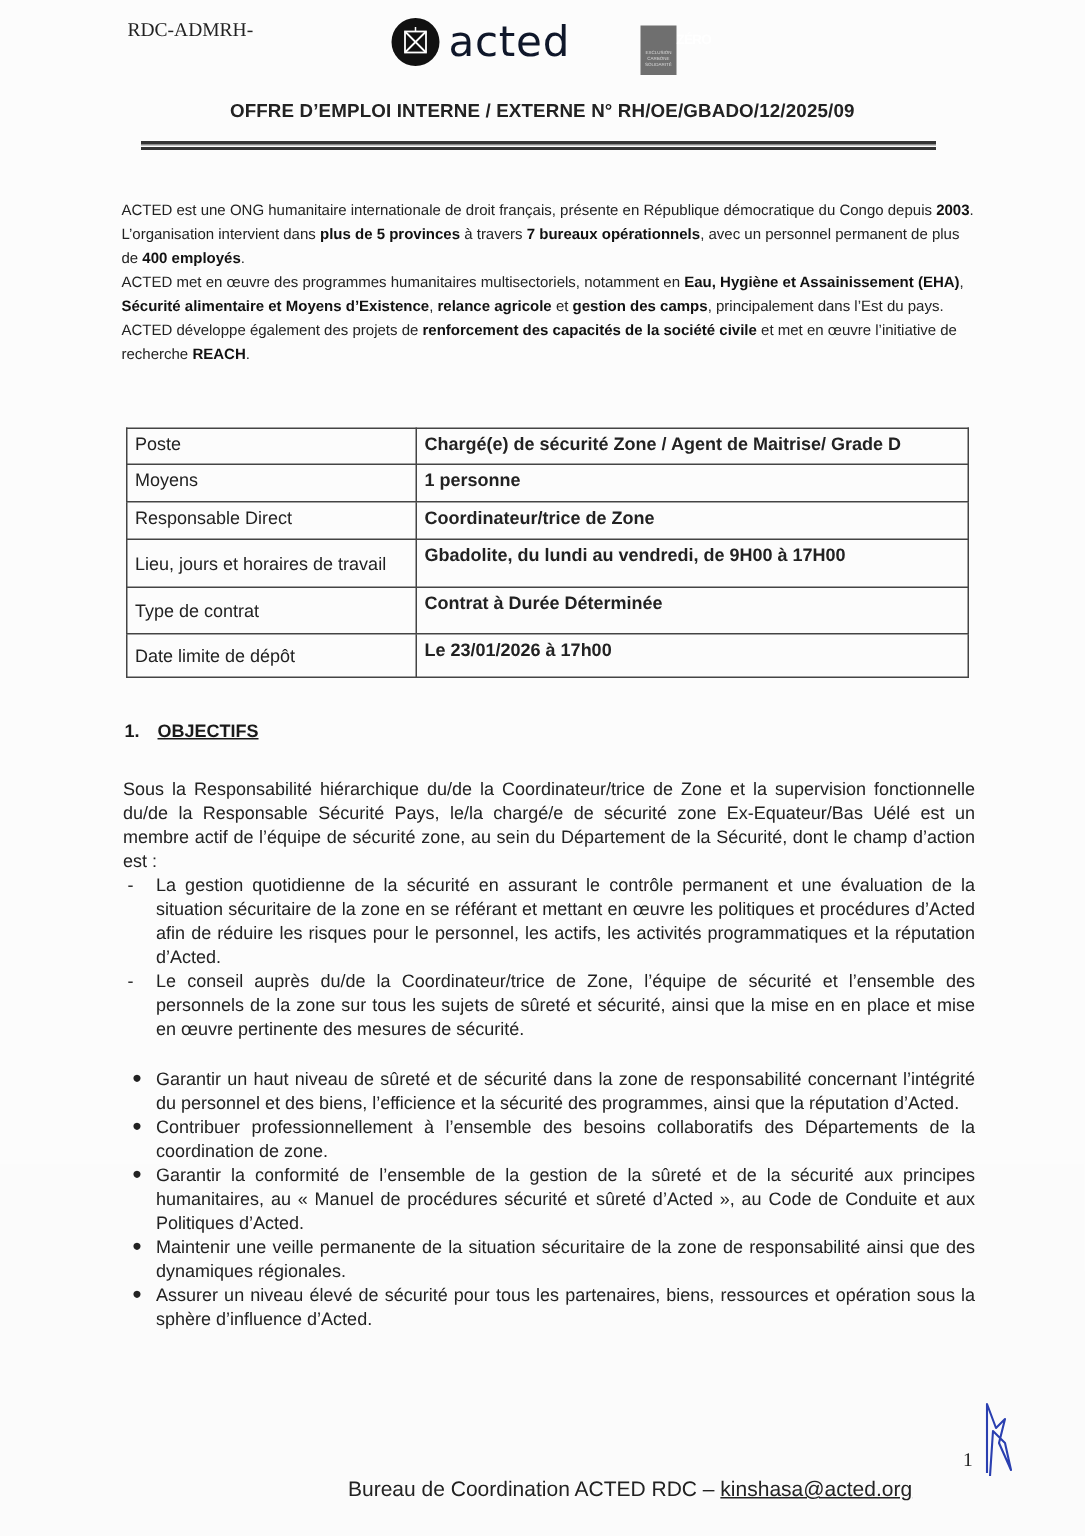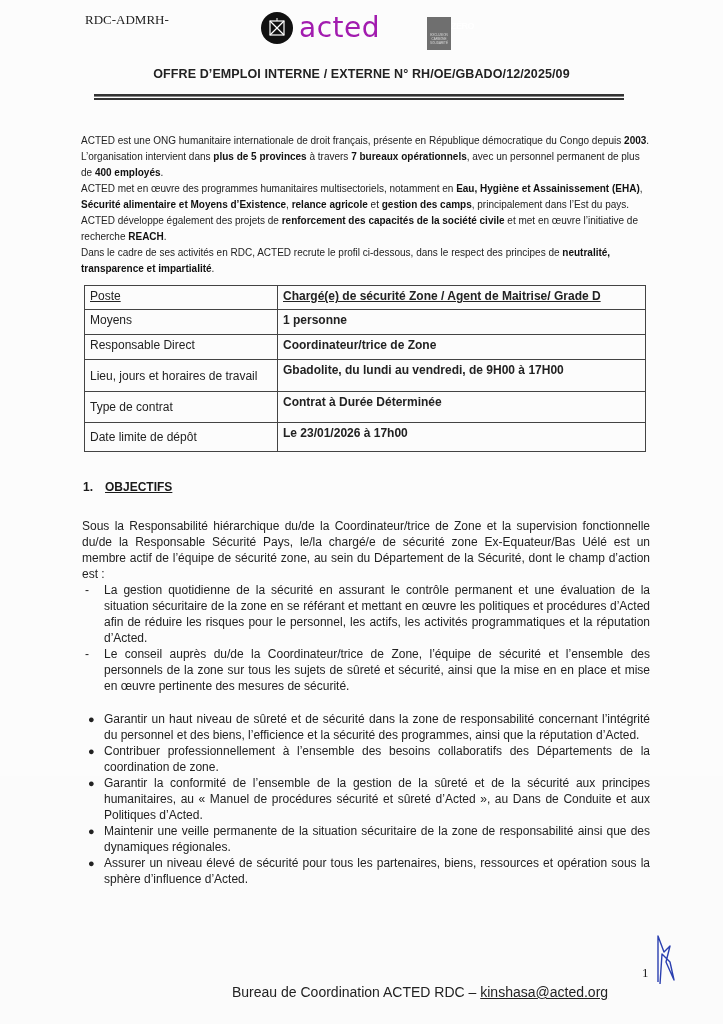--- a/index.html
+++ b/index.html
@@ -5,40 +5,40 @@
   * { box-sizing: border-box; margin: 0; padding: 0; }
   html, body { width: 723px; height: 1024px; background: #fbfbfb; overflow: hidden; }
   body { position: relative; font-family: "Liberation Sans", sans-serif; color: #1a1a1a; }
   .page { position: absolute; left: 0; top: 0; width: 723px; height: 776px; background: #fcfcfc; }
 
   .ref { position: absolute; left: 85px; top: 12px; font-family: "Liberation Serif", serif; font-size: 13px; color: #222; }
 
   .logo { position: absolute; left: 261px; top: 12px; display: flex; align-items: center; }
   .logo-mark { width: 32px; height: 32px; border-radius: 50%; background: #111; position: relative; }
   .logo-mark svg { position: absolute; left: 0; top: 0; }
-  .logo-text { font-family: "DejaVu Sans", sans-serif; font-size: 28px; color: #a21caf; margin-left: 6px; letter-spacing: 0.5px; line-height: 32px; }
+  .logo-text { font-family: "DejaVu Sans", sans-serif; font-size: 28px; color: #0f172a; margin-left: 6px; letter-spacing: 0.5px; line-height: 32px; }
 
   .zero { position: absolute; left: 427px; top: 17px; width: 24px; height: 33px; background: #6f6f6f; color: #fff; font-family: "Liberation Sans", sans-serif; text-align: center; }
   .zero-main { font-size: 9px; font-weight: bold; letter-spacing: -0.5px; line-height: 14px; padding-top: 2px; padding-left: 24px; }
   .zero-sub { font-size: 3px; line-height: 4px; color: #ddd; }
 
   .title { position: absolute; left: 0; width: 723px; top: 67px; text-align: center; font-size: 12.5px; font-weight: bold; color: #222; letter-spacing: 0.1px; }
 
   .double-rule { position: absolute; left: 94px; top: 94px; width: 530px; height: 6px; border-top: 2px solid #333; border-bottom: 2px solid #333; }
   .double-rule::after { content: ""; position: absolute; left: 0; right: 0; top: 0; height: 1px; background: #888; }
 
   .intro { position: absolute; left: 81px; top: 133px; width: 570px; font-size: 10px; line-height: 16px; color: #222; }
   .intro p { margin: 0; }
   .intro b { font-weight: bold; color: #111; }
 
   table.info { position: absolute; left: 84px; top: 285px; width: 562px; border-collapse: collapse; font-size: 12px; }
   table.info td { border: 1px solid #444; padding: 3px 5px; vertical-align: top; color: #222; }
   table.info td.k { width: 193px; }
   table.info td.v { font-weight: bold; }
-  table.info tr.r1 td { height: 24px; text-decoration: underline; }
+  table.info tr.r1 td { height: 24px; }
   table.info tr.r2 td { height: 25px; }
   table.info tr.r3 td { height: 25px; }
   table.info tr.r4 td { height: 32px; }
   table.info tr.r5 td { height: 31px; }
   table.info tr.r6 td { height: 29px; }
   table.info tr.r4 td.k, table.info tr.r5 td.k, table.info tr.r6 td.k { vertical-align: middle; }
 
   .section-head { position: absolute; left: 83px; top: 480px; font-size: 12px; font-weight: bold; }
   .section-head .num { margin-right: 12px; }
   .section-head .lbl { text-decoration: underline; }
@@ -81,21 +81,20 @@
     <div class="zero-sub">EXCLUSION CARBONE SOLIDARITÉ</div>
   </div>
 
   <div class="title">OFFRE D’EMPLOI INTERNE / EXTERNE N° RH/OE/GBADO/12/2025/09</div>
 
   <div class="double-rule"></div>
 
   <div class="intro">
     <p><span>ACTED est une ONG humanitaire internationale de droit français, présente en République démocratique du Congo depuis </span><b>2003</b><span>. L’organisation intervient dans </span><b>plus de 5 provinces</b><span> à travers </span><b>7 bureaux opérationnels</b><span>, avec un personnel permanent de plus de </span><b>400 employés</b><span>.</span></p>
     <p><span>ACTED met en œuvre des programmes humanitaires multisectoriels, notamment en </span><b>Eau, Hygiène et Assainissement (EHA)</b><span>, </span><b>Sécurité alimentaire et Moyens d’Existence</b><span>, </span><b>relance agricole</b><span> et </span><b>gestion des camps</b><span>, principalement dans l’Est du pays. ACTED développe également des projets de </span><b>renforcement des capacités de la société civile</b><span> et met en œuvre l’initiative de recherche </span><b>REACH</b><span>.</span></p>
-    <p><span>Dans le cadre de ses activités en RDC, ACTED recrute le profil ci-dessous, dans le respect des principes de </span><b>neutralité, transparence et impartialité</b><span>.</span></p>
   </div>
 
   <table class="info">
     <tbody>
         <tr class="r1">
       <td class="k">Poste</td>
       <td class="v">Chargé(e) de sécurité Zone / Agent de Maitrise/ Grade D</td>
     </tr>
     <tr class="r2">
       <td class="k">Moyens</td>
@@ -126,21 +125,21 @@
 
   <div class="objectives">
     <p class="lead">Sous la Responsabilité hiérarchique du/de la Coordinateur/trice de Zone et la supervision fonctionnelle du/de la Responsable Sécurité Pays, le/la chargé/e de sécurité zone Ex-Equateur/Bas Uélé est un membre actif de l’équipe de sécurité zone, au sein du Département de la Sécurité, dont le champ d’action est :</p>
     <ul class="dash">
       <li><span class="mk">-</span><span>La gestion quotidienne de la sécurité en assurant le contrôle permanent et une évaluation de la situation sécuritaire de la zone en se référant et mettant en œuvre les politiques et procédures d’Acted afin de réduire les risques pour le personnel, les actifs, les activités programmatiques et la réputation d’Acted.</span></li>
       <li><span class="mk">-</span><span>Le conseil auprès du/de la Coordinateur/trice de Zone, l’équipe de sécurité et l’ensemble des personnels de la zone sur tous les sujets de sûreté et sécurité, ainsi que la mise en en place et mise en œuvre pertinente des mesures de sécurité.</span></li>
     </ul>
     <ul class="dot">
       <li><span class="mk">●</span><span>Garantir un haut niveau de sûreté et de sécurité dans la zone de responsabilité concernant l’intégrité du personnel et des biens, l’efficience et la sécurité des programmes, ainsi que la réputation d’Acted.</span></li>
       <li><span class="mk">●</span><span>Contribuer professionnellement à l’ensemble des besoins collaboratifs des Départements de la coordination de zone.</span></li>
-      <li><span class="mk">●</span><span>Garantir la conformité de l’ensemble de la gestion de la sûreté et de la sécurité aux principes humanitaires, au « Manuel de procédures sécurité et sûreté d’Acted », au Dans de Conduite et aux Politiques d’Acted.</span></li>
+      <li><span class="mk">●</span><span>Garantir la conformité de l’ensemble de la gestion de la sûreté et de la sécurité aux principes humanitaires, au « Manuel de procédures sécurité et sûreté d’Acted », au Code de Conduite et aux Politiques d’Acted.</span></li>
       <li><span class="mk">●</span><span>Maintenir une veille permanente de la situation sécuritaire de la zone de responsabilité ainsi que des dynamiques régionales.</span></li>
       <li><span class="mk">●</span><span>Assurer un niveau élevé de sécurité pour tous les partenaires, biens, ressources et opération sous la sphère d’influence d’Acted.</span></li>
     </ul>
   </div>
 
   <div class="page-num">1</div>
 
   <div class="signature">
     <svg width="30" height="56" viewBox="0 0 30 56">
       <path d="M6 50 L6 4 L12 20 L18 14 L14 30 L22 48 L18 30 L10 22 L8 52" fill="none" stroke="#2a3fb0" stroke-width="1.4" stroke-linejoin="round"></path>

